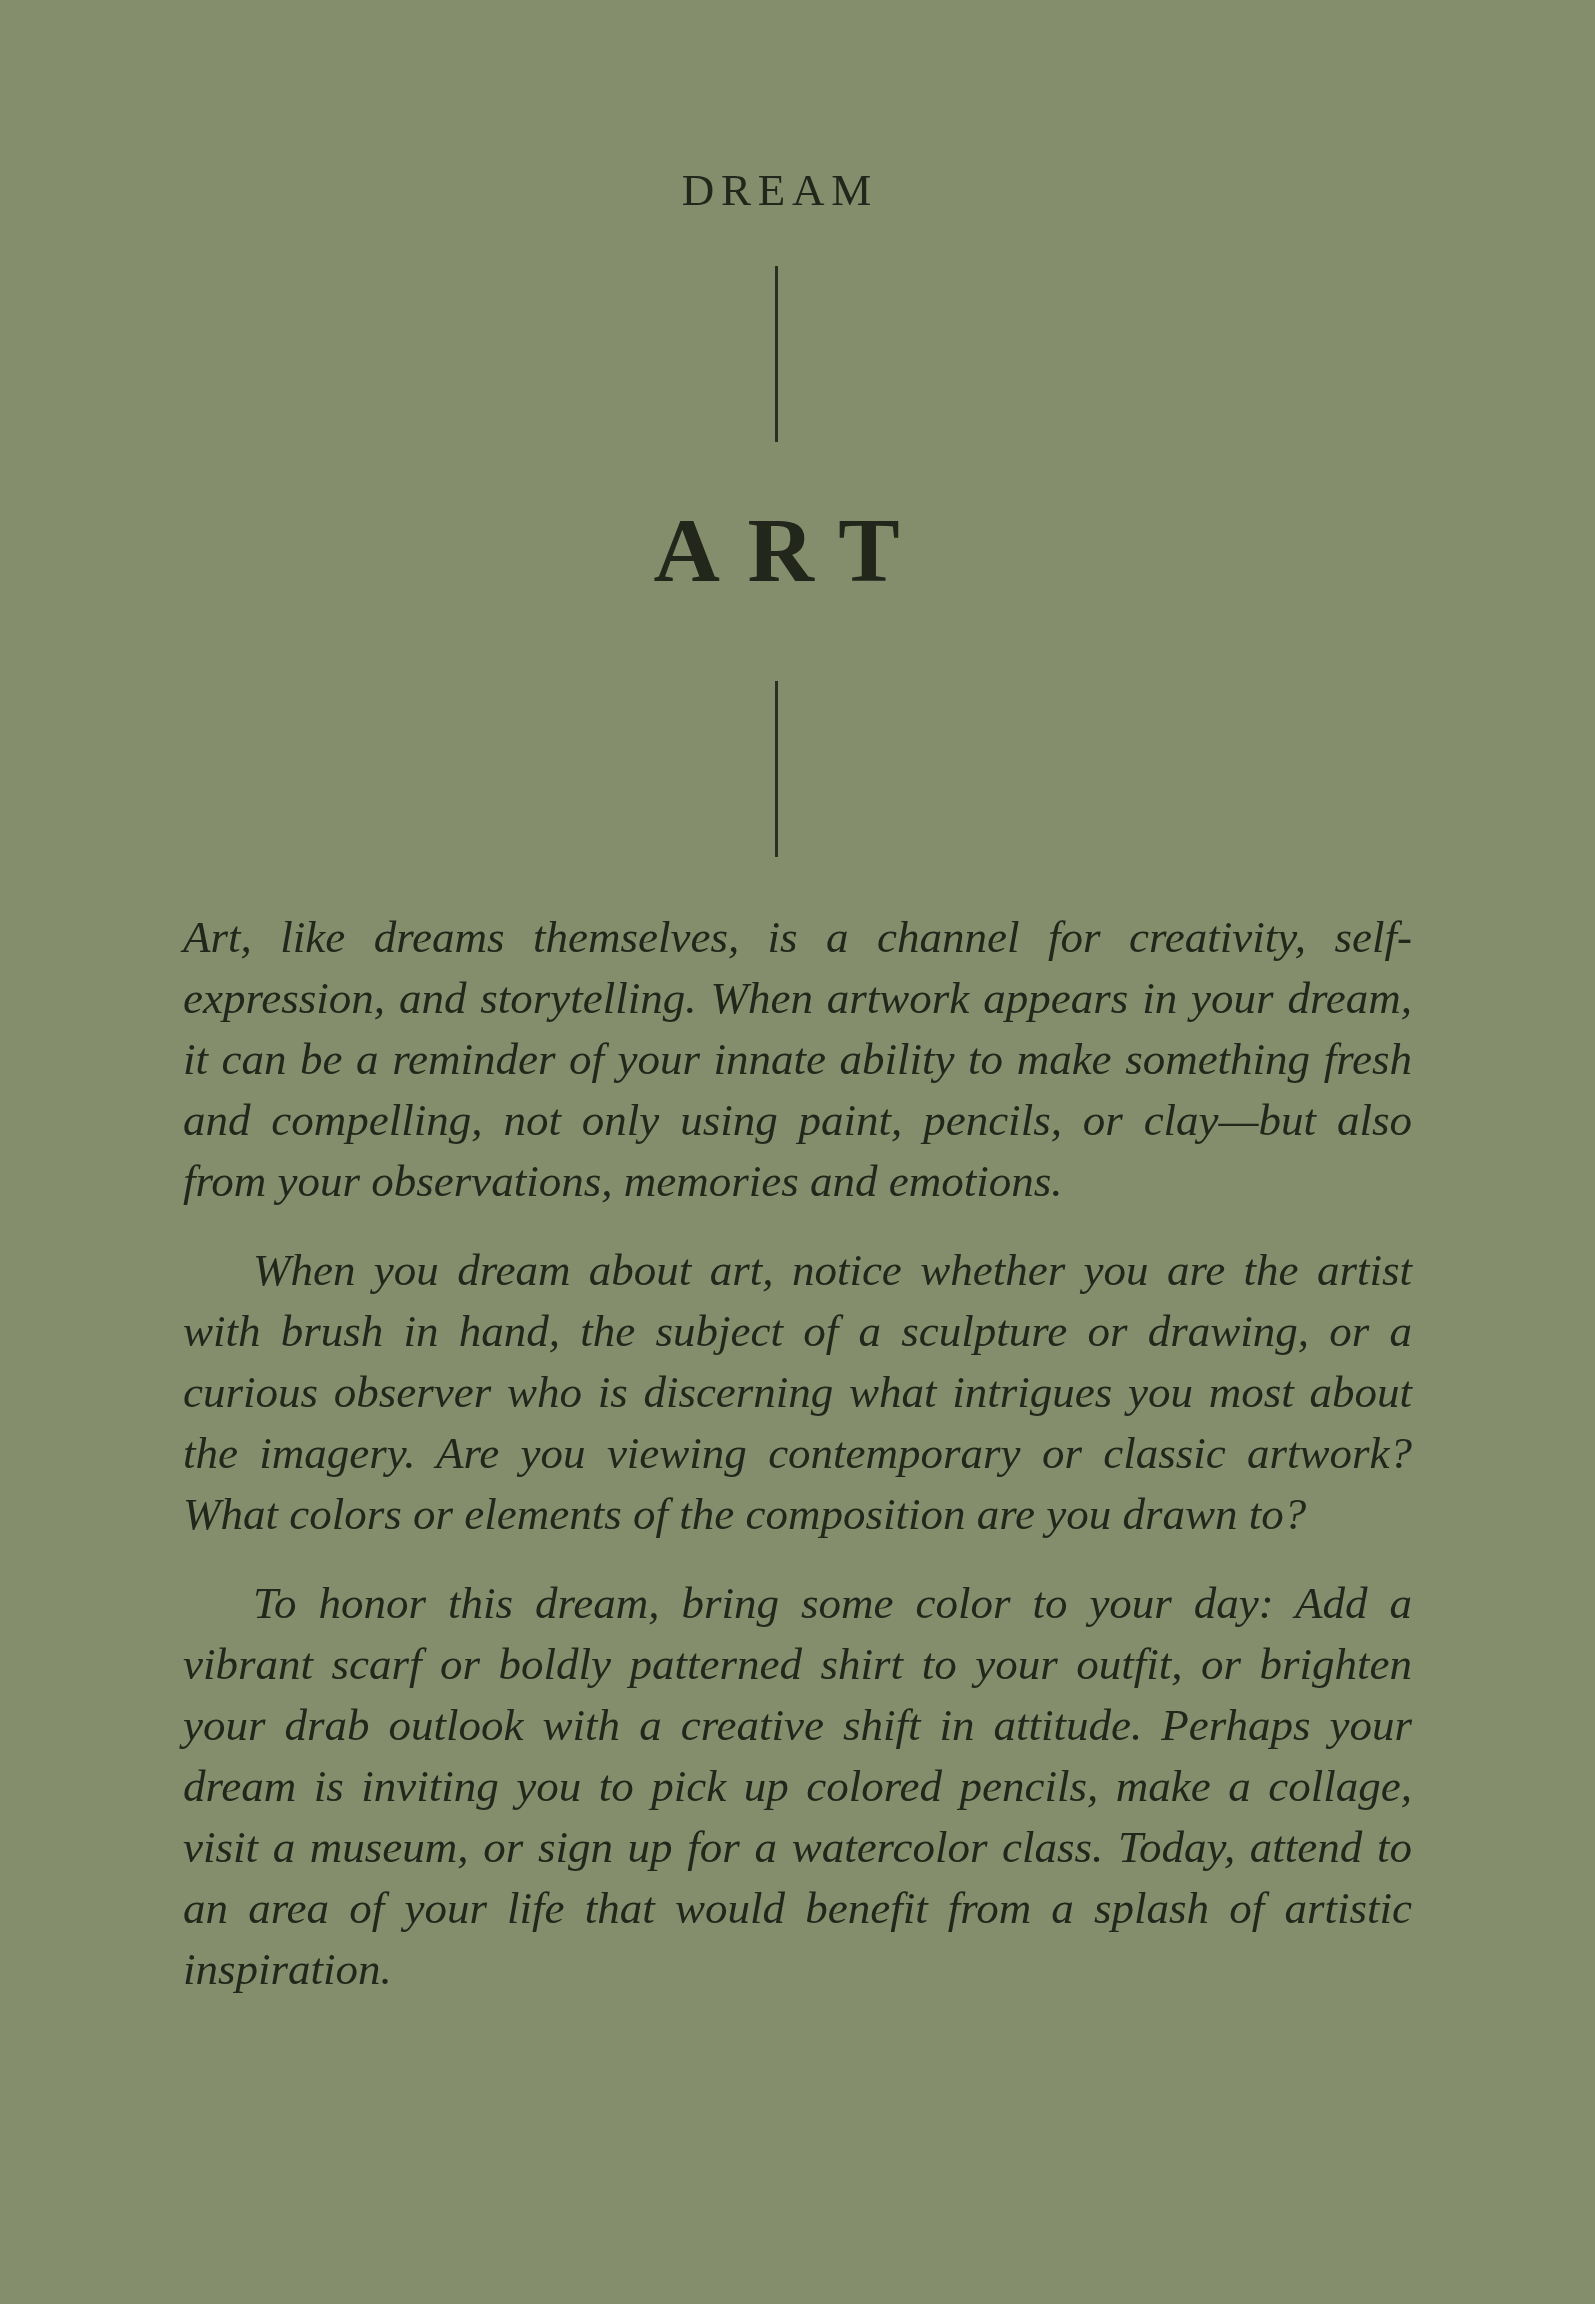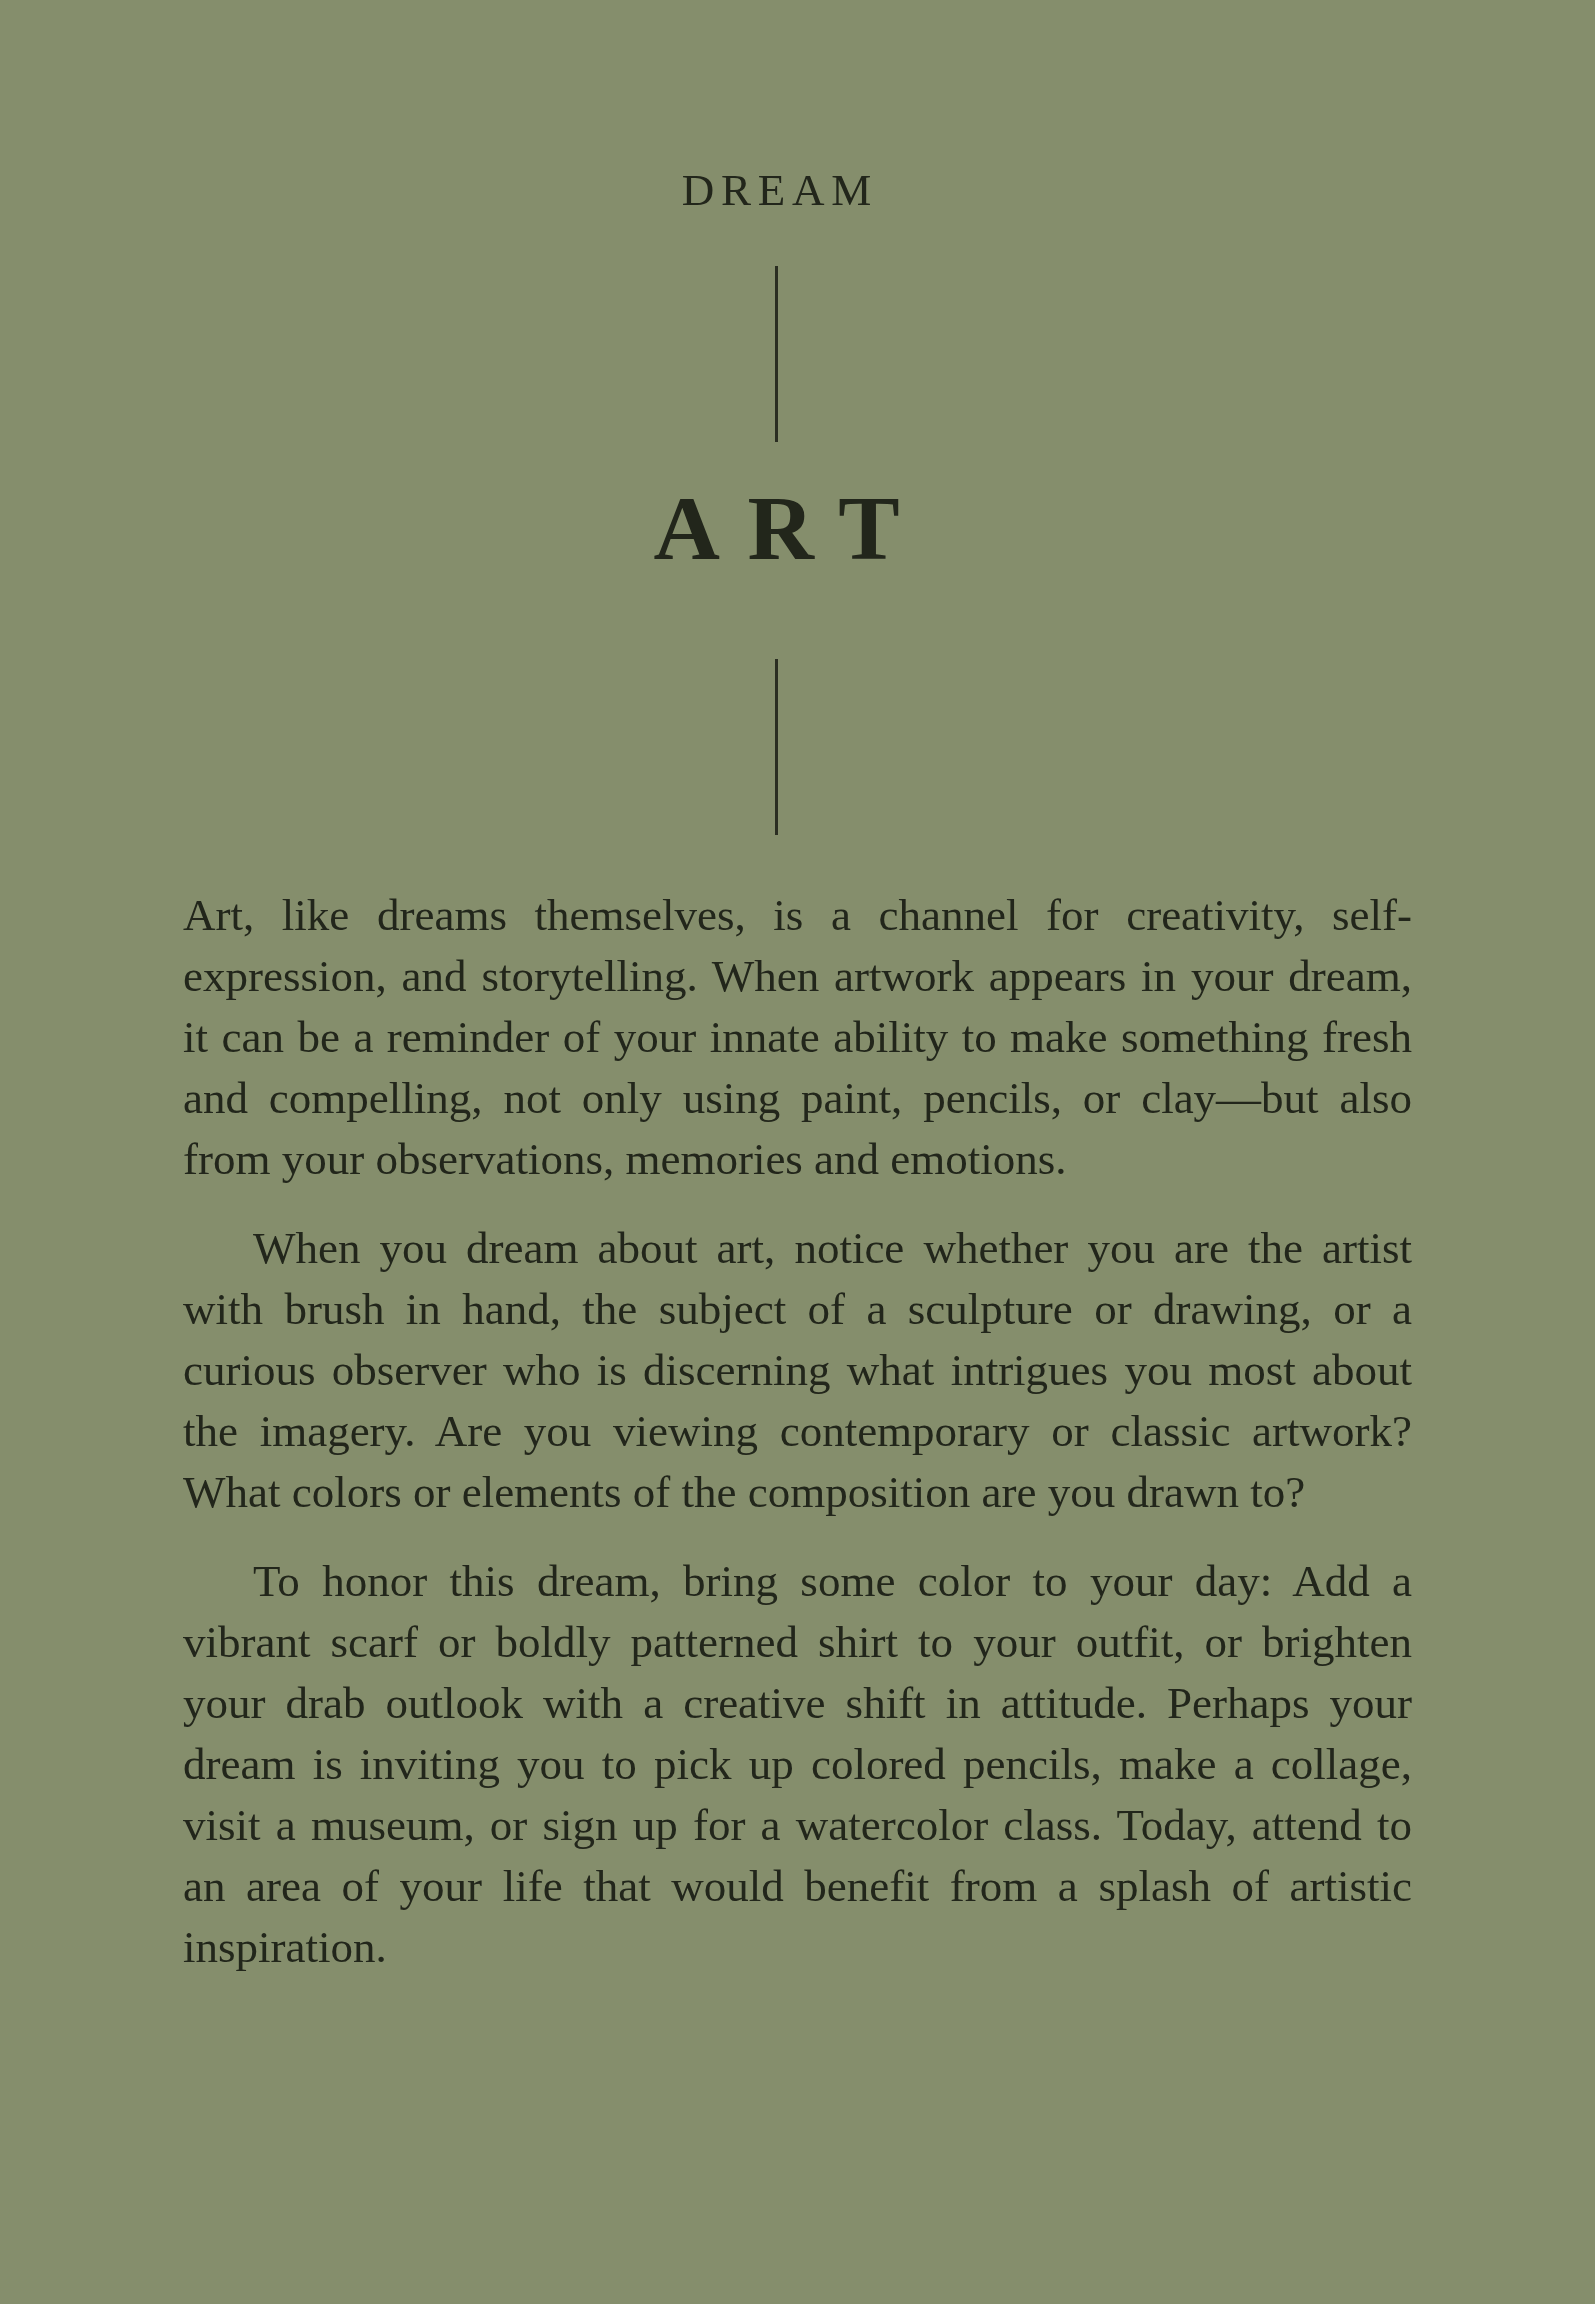--- a/index.html
+++ b/index.html
@@ -33,36 +33,37 @@
   .rule{
     width:3px;
     height:176px;
     background:var(--rule);
     margin-left:auto;
     margin-right:auto;
   }
   .rule-top{margin-top:53px;}
   .rule-bottom{margin-top:85px;}
   .title{
-    margin-top:40px;
+    margin-top:62px;
     font-size:92px;
     line-height:92px;
     font-weight:bold;
     letter-spacing:0.30em;
     padding-left:0.30em; 
     text-align:center;
     color:var(--text);
   }
   .body-text{
     width:1229px;
     margin:50px auto 0 183px;
     font-size:45px;
     line-height:61px;
     text-align:justify;
     color:var(--text);
+    font-style:italic;
   }
   .body-text p{
     margin:0;
     padding:0;
   }
   .body-text p.indented{
     text-indent:70px;
     margin-top:28px;
   }
 </style>

